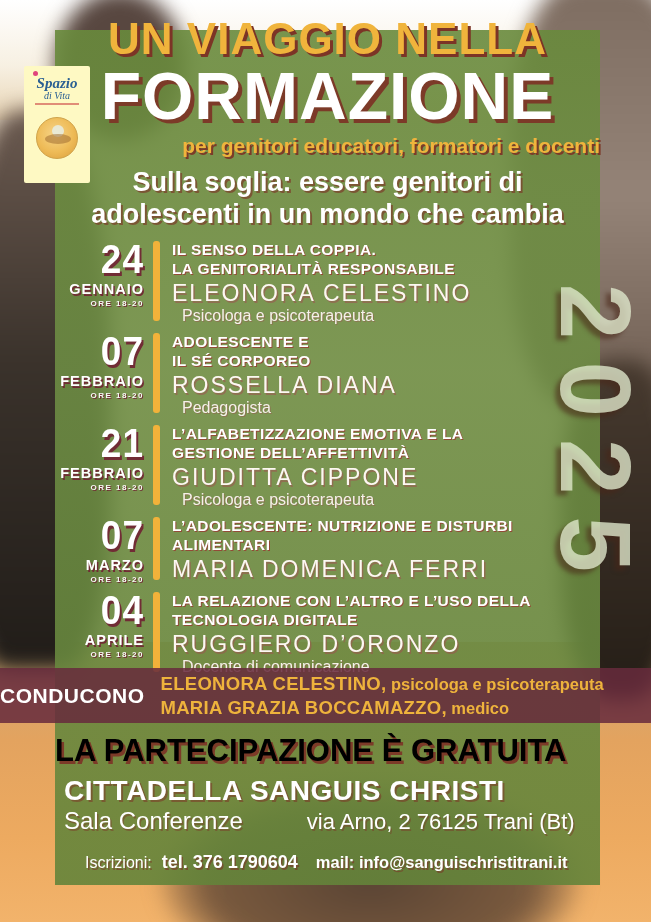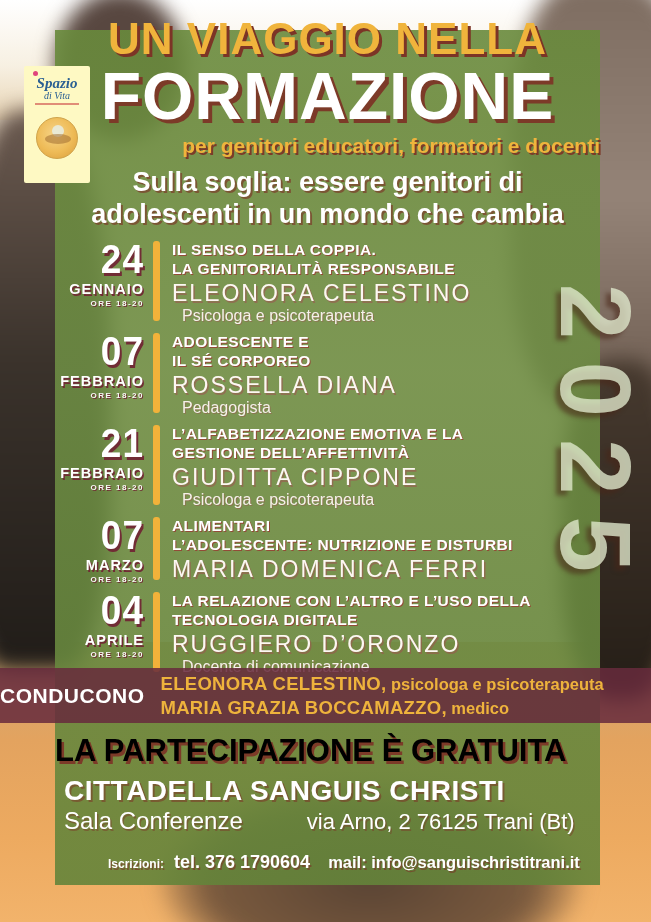--- a/index.html
+++ b/index.html
@@ -95,21 +95,21 @@
   .free { position:absolute; left:55px; top:733px; width:472px; text-align:left;
     font-size:31px; font-weight:800; color:#000000; text-shadow:2.5px 2.5px 0 #7c3a28; white-space:nowrap; }
   .venue { position:absolute; left:64px; top:775px; font-size:28px; font-weight:800; color:#fff;
     letter-spacing:.5px; text-shadow:2px 2px 0 rgba(124,52,38,.55); white-space:nowrap; }
   .room-row { position:absolute; left:64px; top:807px; width:534px; display:flex; color:#fff; }
   .room { font-size:24px; font-weight:400; text-shadow:1.5px 1.5px 0 rgba(124,52,38,.45); }
   .address { font-size:22px; font-weight:400; margin-left:64px; padding-top:2px;
     text-shadow:1.5px 1.5px 0 rgba(124,52,38,.45); }
   .iscr { position:absolute; left:85px; top:852px; width:515px; display:flex; align-items:baseline;
     color:#fff; white-space:nowrap; text-shadow:1.5px 1.5px 0 rgba(124,52,38,.6); }
-  .iscr .lab { font-size:12px; font-weight:700;margin-left:23px; }
+  .iscr .lab { font-size:16px; font-weight:400; }
   .iscr .tel { font-size:18px; font-weight:700; margin-left:10px; }
   .iscr .mail { font-size:16.5px; font-weight:700; margin-left:18px; }
 </style>
 </head>
 <body>
 
 <div class="poster">
 
   <div class="photo">
     <div class="sky"></div>
@@ -190,22 +190,22 @@
     </div>
 
     <div class="session">
       <div class="d-col">
         <div><span class="d-day">07</span></div>
         <div class="d-month">MARZO</div>
         <div class="d-time">ORE 18-20</div>
       </div>
       <div class="bar"></div>
       <div class="s-col">
+        <div class="s-title">L’ADOLESCENTE: NUTRIZIONE E DISTURBI</div>
         <div class="s-title">ALIMENTARI</div>
-        <div class="s-title">L’ADOLESCENTE: NUTRIZIONE E DISTURBI</div>
         <div class="s-name">MARIA DOMENICA FERRI</div>
       </div>
     </div>
 
     <div class="session">
       <div class="d-col">
         <div><span class="d-day">04</span></div>
         <div class="d-month">APRILE</div>
         <div class="d-time">ORE 18-20</div>
       </div>

